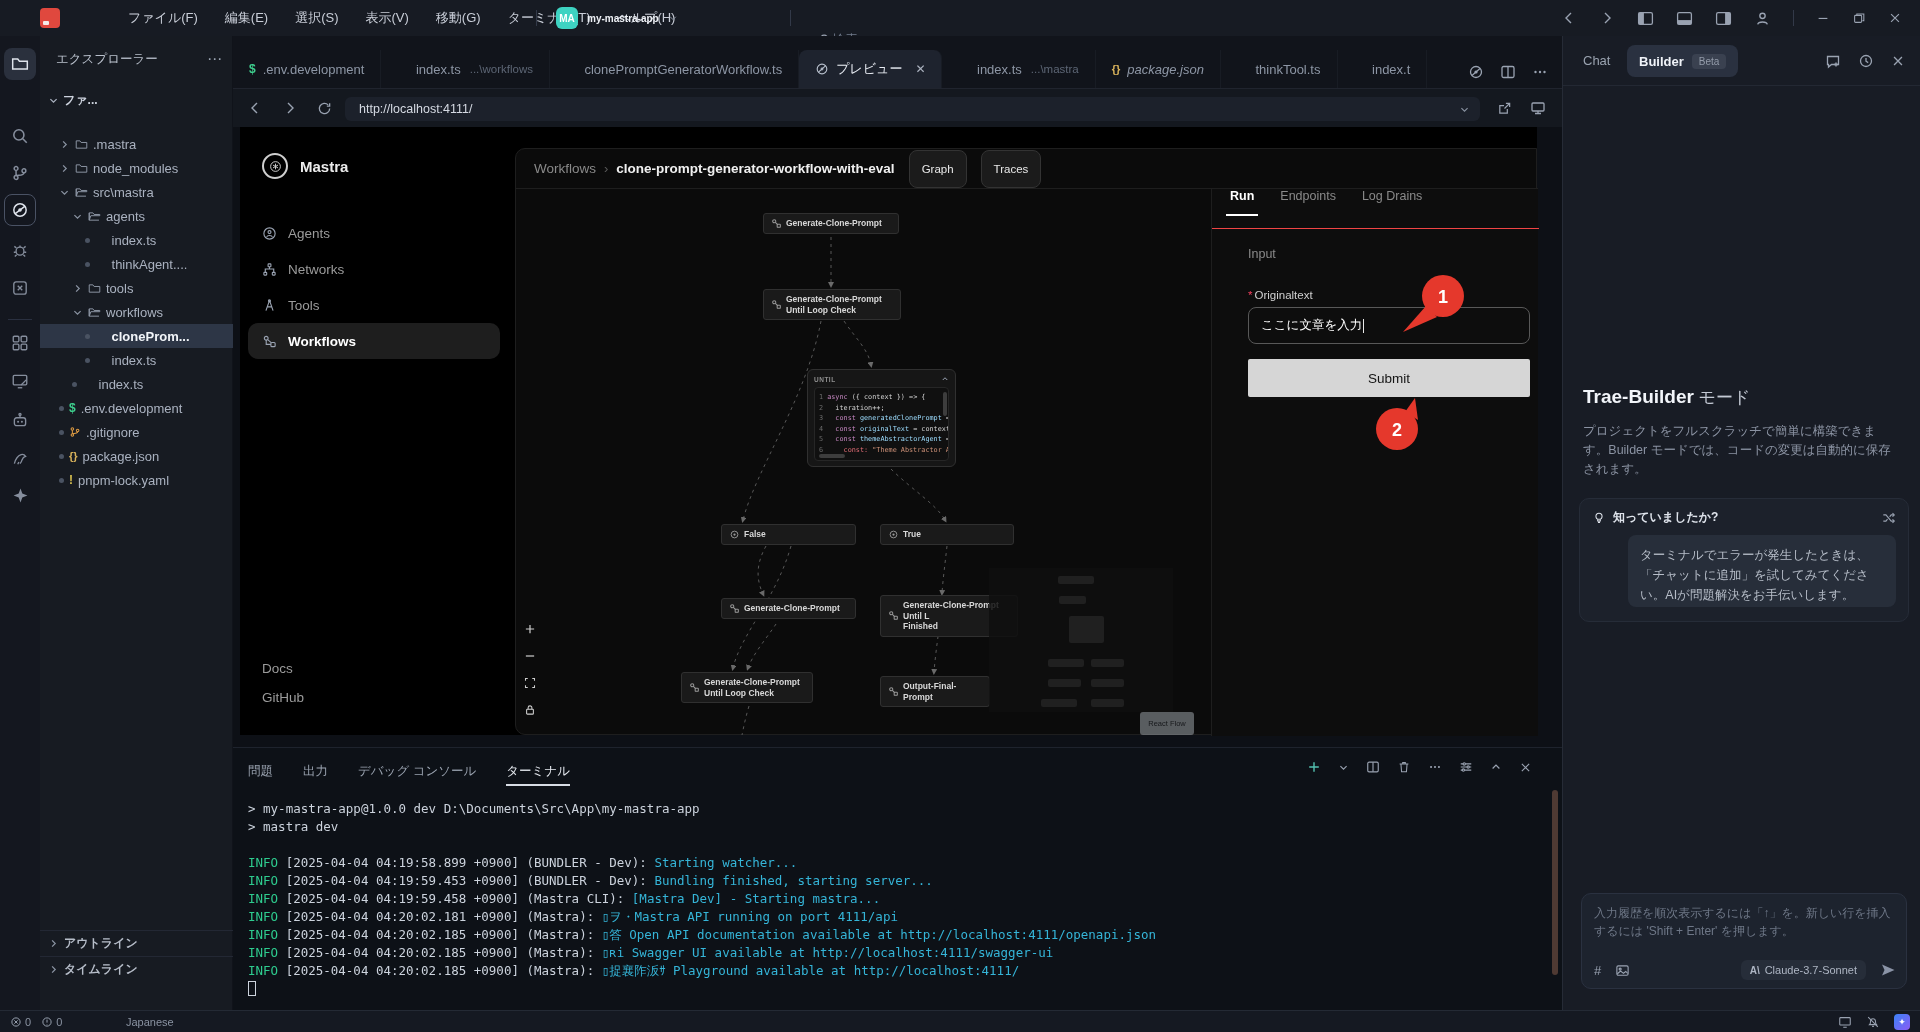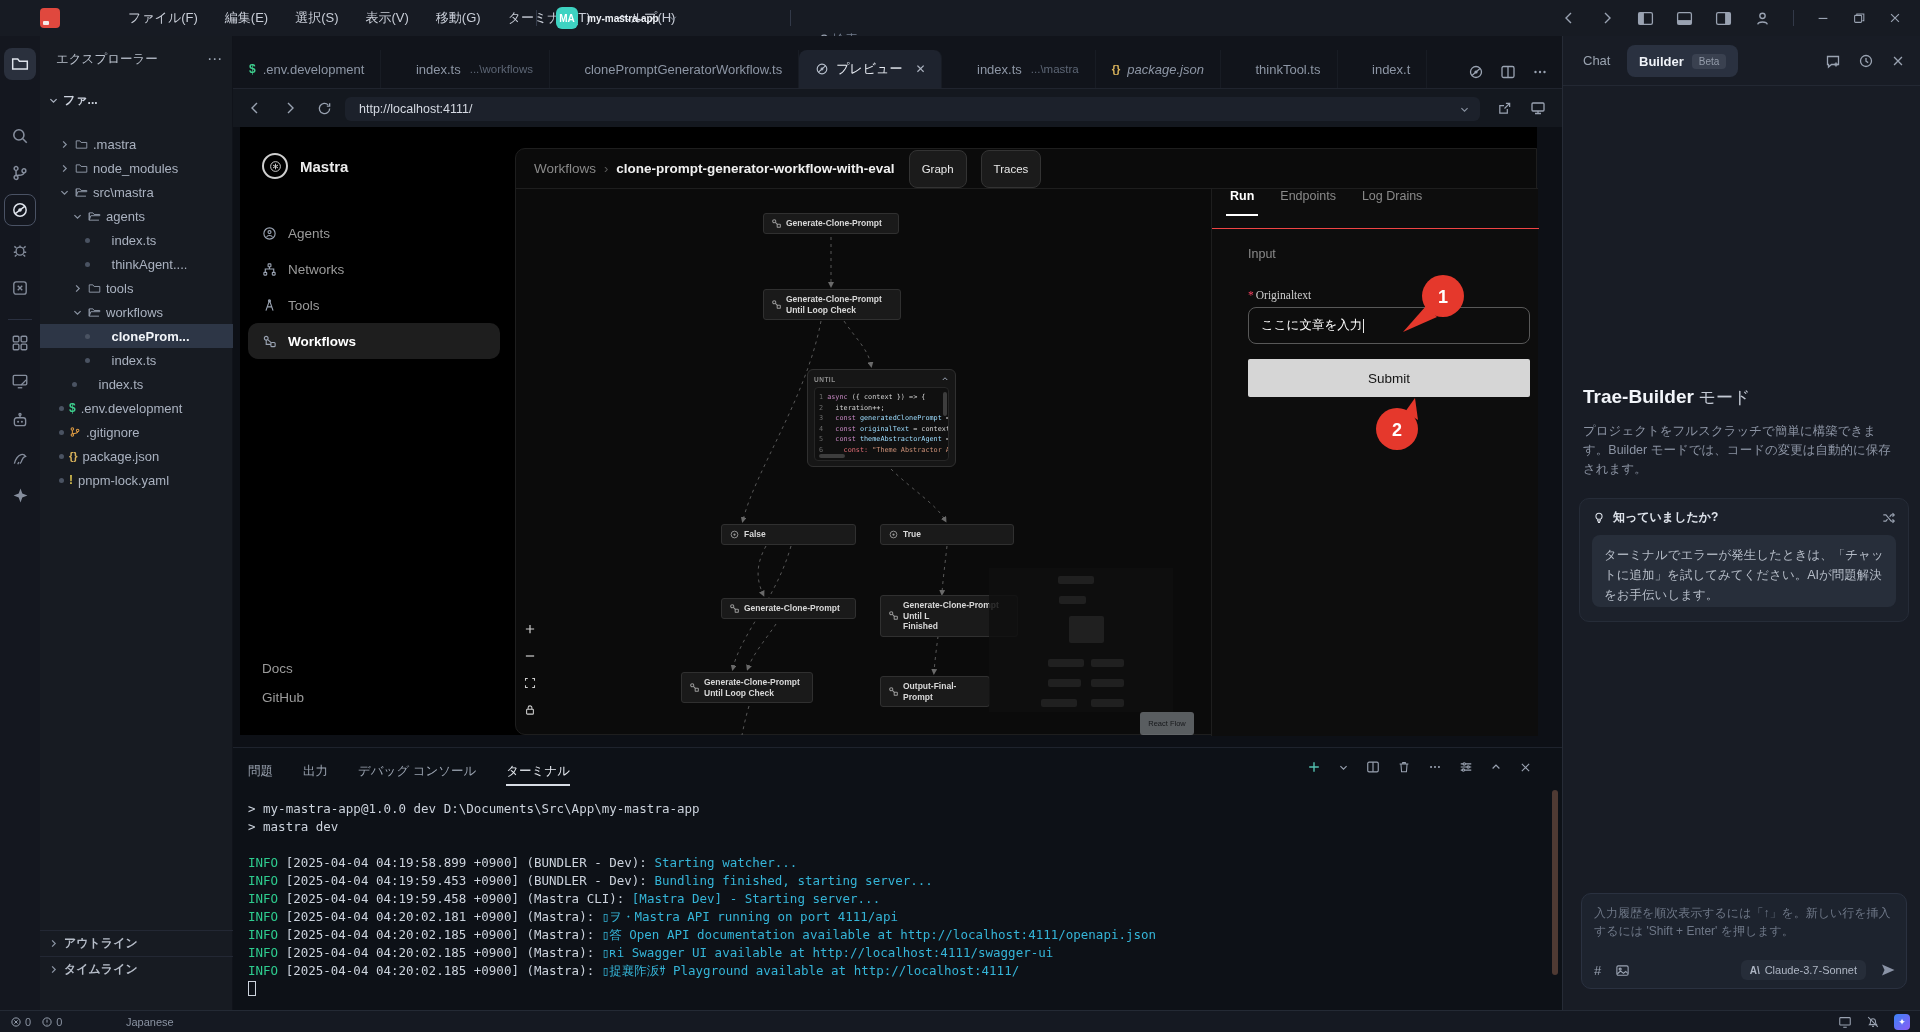--- a/index.html
+++ b/index.html
@@ -91,21 +91,21 @@
   #skeleton-panel { position:absolute; left:473px; top:379px; width:184px; height:144px; background:#0f0f0f; opacity:0.85; }
   .skel { position:absolute; background:#242424; border-radius:2px; }
   #rf-attr { position:absolute; left:624px; top:523px; width:54px; height:23px; background:#9aa0a6; opacity:0.55; border-radius:3px; color:#22262b; font-size:7.5px; display:flex; align-items:center; justify-content:center; }
 
   
   #run-panel { position:absolute; left:695px; top:40px; width:327px; height:547px; background:#0d0d0d; border-left:1px solid #1e1e1e; }
   #run-tabs { position:absolute; left:0; top:0; width:327px; height:40px; border-bottom:1px solid #ef4444; display:flex; align-items:flex-start; gap:26px; padding-left:18px; font-size:12.5px; color:#8a8a8a; }
   #run-tabs .rtab.active { color:#fff; font-weight:600; position:relative; }
   #run-tabs .rtab.active::after { content:""; position:absolute; left:-4px; right:-4px; bottom:-13px; height:2px; background:#fff; }
   #input-label { position:absolute; left:36px; top:58px; color:#8a8a8a; font-size:12.5px; }
-  #field-label { position:absolute; left:36px; top:100px; color:#cfcfcf; font-size:11.5px;font-family:Liberation Serif, serif; }
+  #field-label { position:absolute; left:36px; top:100px; color:#cfcfcf; font-size:11.5px; }
   #field-label .req { color:#f43f5e; margin-right:2px; }
   #run-input { position:absolute; left:36px; top:118px; width:282px; height:37px; border:1px solid #585858; border-radius:8px; display:flex; align-items:center; padding-left:12px; color:#fff; font-size:12.5px; }
   .caret { display:inline-block; width:1px; height:14px; background:#e8e8e8; margin-left:1px; vertical-align:-2px; }
   #submit-btn { position:absolute; left:36px; top:170px; width:282px; height:38px; background:#d6d6d6; border-radius:2px; color:#141414; font-size:13.5px; font-weight:500; display:flex; align-items:center; justify-content:center; }
   #annotations { position:absolute; left:0; top:0; pointer-events:none; z-index:30; }
 
   
   #terminal { left:233px; top:747px; width:1329px; height:263px; background:#0d1117; border-top:1px solid #1e232d; }
   #term-tabs { position:absolute; left:15px; top:8px; display:flex; gap:30px; font-size:12.5px; color:#9aa3b0; height:30px; align-items:center; }
   .ttab.active { color:#e6eaf0; position:relative; }
@@ -124,21 +124,21 @@
   #as-tab-builder .bl { color:#f0f3f8; font-weight:600; font-size:13px; }
   #beta-badge { background:#3a4150; color:#949caa; font-size:10px; padding:2px 7px; border-radius:4px; }
   #as-header-icons { position:absolute; right:16px; display:flex; gap:17px; color:#9aa3b2; }
   #as-heading { position:absolute; left:20px; top:350px; font-size:19px; color:#f2f5fa; }
   #as-heading .hb { font-weight:bold; }
   #as-heading .hs { color:#c3c9d4; font-weight:400; font-size:17px; }
   #as-desc { position:absolute; left:20px; top:386px; width:318px; font-size:12.5px; line-height:19px; color:#8b93a3; }
   #tip-card { position:absolute; left:16px; top:462px; width:330px; height:124px; background:#1c212b; border:1px solid #262c38; border-radius:10px; padding:10px 12px; }
   #tip-head { display:flex; align-items:center; gap:7px; color:#dfe4ec; font-size:12px; font-weight:bold; }
   #tip-head .shuffle { margin-left:auto; color:#9aa3b2; }
-  #tip-inner { margin-top:9px; background:#272e3a; border-radius:8px; padding:10px 12px; color:#b7bec9; font-size:12.5px; line-height:20px; height:72px; }
+  #tip-inner { margin-top:9px; background:#272e3a; border-radius:8px; padding:10px 12px; color:#b7bec9; font-size:12.5px; line-height:20px; height:72px;margin-left:36px; }
   #as-input { position:absolute; left:18px; top:857px; width:326px; height:96px; background:#1d232e; border:1px solid #2a3140; border-radius:10px; padding:10px 12px; }
   #as-placeholder { color:#6e7787; font-size:12px; line-height:18px; }
   #as-input-row { position:absolute; left:12px; right:10px; bottom:8px; display:flex; align-items:center; gap:14px; color:#8a93a2; }
   #model-pill { margin-left:auto; background:#262d39; border-radius:6px; padding:4px 9px; display:flex; align-items:center; gap:5px; color:#aeb6c4; font-size:11px; }
   #send-icon { color:#8a93a6; }
 
   
   #statusbar { left:0; top:1010px; width:1920px; height:22px; background:#151922; border-top:1px solid #242a35; display:flex; align-items:center; font-size:11px; color:#8a93a2; }
   #sb-left { position:absolute; left:10px; display:flex; align-items:center; gap:10px; }
   .sb-pair { display:flex; align-items:center; gap:3px; }
@@ -895,21 +895,21 @@
           <path d="M3.5 3.5l9 9M12.5 3.5l-9 9"></path>
         </svg>
       </span>
   </div>
   <div id="term-body">
       <div class="tline"><span class="t-pl">&gt; my-mastra-app@1.0.0 dev D:\Documents\Src\App\my-mastra-app</span></div>
       <div class="tline"><span class="t-pl">&gt; mastra dev</span></div>
       <div class="tline">&nbsp;</div>
       <div class="tline"><span class="t-info">INFO</span><span class="t-pl"> [2025-04-04 04:19:58.899 +0900] (BUNDLER - Dev): </span><span class="t-msg">Starting watcher...</span></div>
       <div class="tline"><span class="t-info">INFO</span><span class="t-pl"> [2025-04-04 04:19:59.453 +0900] (BUNDLER - Dev): </span><span class="t-msg">Bundling finished, starting server...</span></div>
-      <div class="tline"><span class="t-info">INFO</span><span class="t-pl"> [2025-04-04 04:19:59.458 +0900] (Mastra CLI): </span><span class="t-msg">[Mastra Dev] - Starting server...</span></div>
+      <div class="tline"><span class="t-info">INFO</span><span class="t-pl"> [2025-04-04 04:19:59.458 +0900] (Mastra CLI): </span><span class="t-msg">[Mastra Dev] - Starting mastra...</span></div>
       <div class="tline"><span class="t-info">INFO</span><span class="t-pl"> [2025-04-04 04:20:02.181 +0900] (Mastra): </span><span class="t-msg">▯ヲ・Mastra API running on port 4111/api</span></div>
       <div class="tline"><span class="t-info">INFO</span><span class="t-pl"> [2025-04-04 04:20:02.185 +0900] (Mastra): </span><span class="t-msg">▯答 Open API documentation available at http://localhost:4111/openapi.json</span></div>
       <div class="tline"><span class="t-info">INFO</span><span class="t-pl"> [2025-04-04 04:20:02.185 +0900] (Mastra): </span><span class="t-msg">▯ʀi Swagger UI available at http://localhost:4111/swagger-ui</span></div>
       <div class="tline"><span class="t-info">INFO</span><span class="t-pl"> [2025-04-04 04:20:02.185 +0900] (Mastra): </span><span class="t-msg">▯捉襄阼汳ｻ Playground available at http://localhost:4111/</span></div>
       <div class="tline"><span class="block-cursor"></span></div>
     </div>
 </div>
 <div class="abs" id="term-scroll"></div>
 
 <div class="abs" id="assistant">

